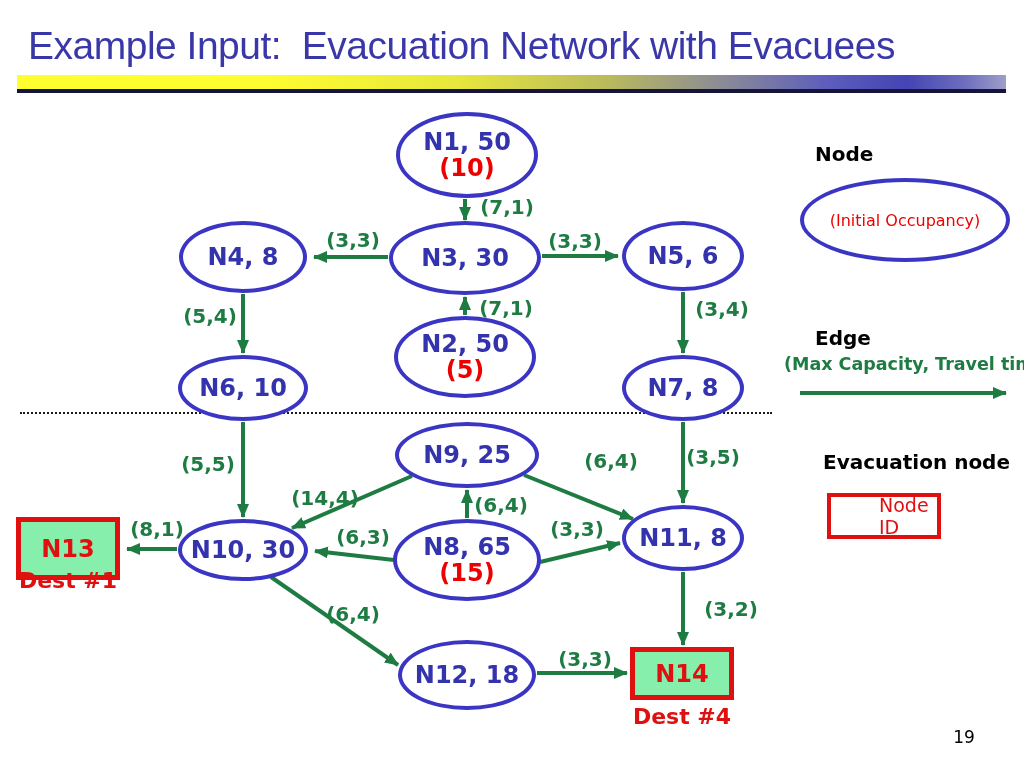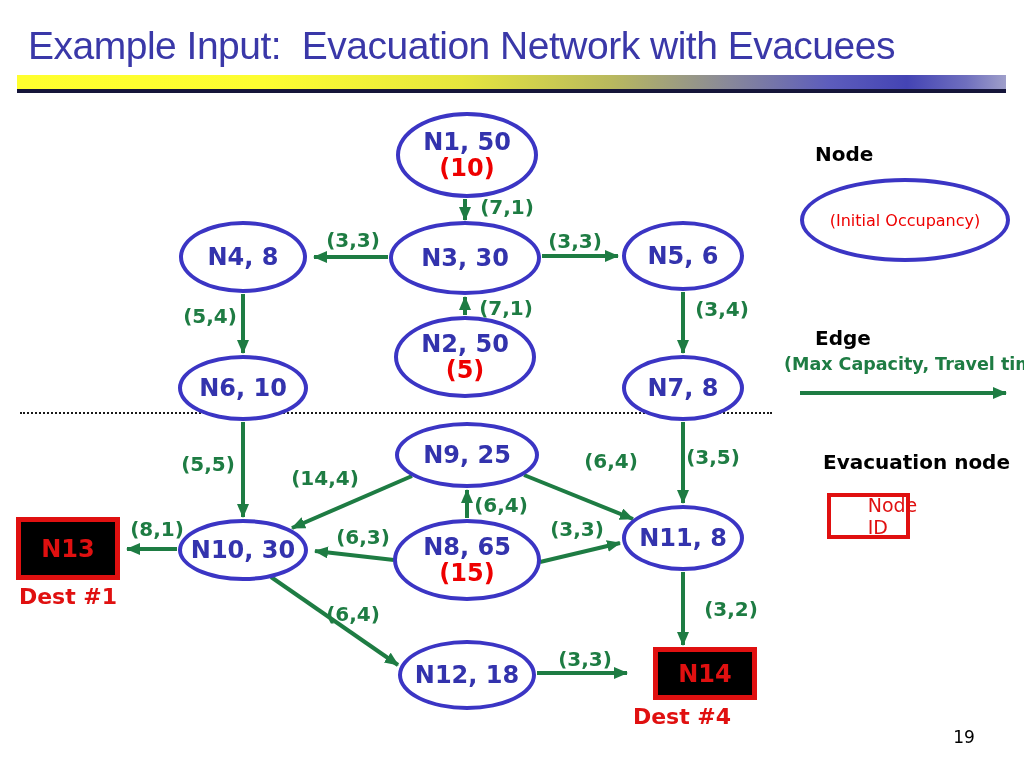--- a/index.html
+++ b/index.html
@@ -26,41 +26,41 @@
     display:flex;flex-direction:column;align-items:center;justify-content:center;
     font:bold 24px "DejaVu Sans",sans-serif;color:#3333ad;line-height:1.1;
     text-align:center;
   }
   .occ{color:#ee0000;}
   .edge-label{
     position:absolute;transform:translate(-50%,-50%);
     font:bold 20px "DejaVu Sans",sans-serif;color:#1e7c43;white-space:nowrap;
   }
   .dest{
-    position:absolute;box-sizing:border-box;border:5px solid #e01010;background:#000000;
+    position:absolute;box-sizing:border-box;border:5px solid #e01010;background:#86efac;
     display:flex;align-items:center;justify-content:center;
     font:bold 24px "DejaVu Sans",sans-serif;color:#e01010;
   }
   .dest-caption{
     position:absolute;font:bold 22px "DejaVu Sans",sans-serif;color:#e01010;text-align:center;
   }
   .dotted-sep{left:20px;top:412px;width:752px;height:0;border-top:2px dotted #1a1a1a;}
   
   .legend-heading{font:bold 20px "DejaVu Sans",sans-serif;color:#000;white-space:nowrap;}
   .legend-ellipse{
     left:800px;top:178px;width:210px;height:84px;box-sizing:border-box;
     border:4px solid #3b35c4;border-radius:50%;background:#fff;
     display:flex;flex-direction:column;align-items:center;justify-content:center;
     text-align:center;line-height:1.25;
   }
   .legend-node-line1{font:400 17px "DejaVu Sans",sans-serif;color:#3333ad;white-space:pre;}
   .legend-node-line2{font:400 16px "DejaVu Sans",sans-serif;color:#ee0000;}
   .legend-edge-caption{font:bold 17.5px "DejaVu Sans",sans-serif;color:#1e7c43;white-space:nowrap;}
   .legend-dest-rect{
-    left:827px;top:493px;width:83px;height:46px;box-sizing:border-box;
+    left:827px;top:493px;width:114px;height:46px;box-sizing:border-box;
     border:4px solid #e01010;background:#fff;
     display:flex;align-items:center;justify-content:center;
     font:400 19px "DejaVu Sans",sans-serif;color:#e01010;padding-left:48px;
   }
   .page-number{left:944px;top:727px;width:40px;text-align:center;font:400 17px "DejaVu Sans",sans-serif;color:#000;}
   svg.edges{position:absolute;left:0;top:0;pointer-events:none;}
 </style>
 </head>
 <body>
 
@@ -134,35 +134,35 @@
 <div class="node" style="left:622px;top:505px;width:122px;height:66px;">
   <span>N11, 8</span>
 </div>
 <div class="node" style="left:398px;top:640px;width:138px;height:70px;">
   <span>N12, 18</span>
 </div>
 
 <div class="dest" style="left:16px;top:517px;width:104px;height:63px;">
   <span>N13</span>
 </div>
-<div class="dest-caption" style="left:16px;top:584px;width:104px;">Dest #1</div>
-<div class="dest" style="left:630px;top:647px;width:104px;height:53px;margin-left:23px;">
+<div class="dest-caption" style="left:16px;top:568px;width:104px;">Dest #1</div>
+<div class="dest" style="left:630px;top:647px;width:104px;height:53px;">
   <span>N14</span>
 </div>
 <div class="dest-caption" style="left:630px;top:704px;width:104px;">Dest #4</div>
 
 <div class="edge-label" style="left:507px;top:207px;">(7,1)</div>
 <div class="edge-label" style="left:353px;top:240px;">(3,3)</div>
 <div class="edge-label" style="left:575px;top:241px;">(3,3)</div>
 <div class="edge-label" style="left:506px;top:308px;">(7,1)</div>
 <div class="edge-label" style="left:210px;top:316px;">(5,4)</div>
 <div class="edge-label" style="left:722px;top:309px;">(3,4)</div>
 <div class="edge-label" style="left:208px;top:464px;">(5,5)</div>
 <div class="edge-label" style="left:713px;top:457px;">(3,5)</div>
-<div class="edge-label" style="left:325px;top:478px;">(14,4)</div>
+<div class="edge-label" style="left:325px;top:498px;">(14,4)</div>
 <div class="edge-label" style="left:611px;top:461px;">(6,4)</div>
 <div class="edge-label" style="left:501px;top:505px;">(6,4)</div>
 <div class="edge-label" style="left:363px;top:537px;">(6,3)</div>
 <div class="edge-label" style="left:577px;top:529px;">(3,3)</div>
 <div class="edge-label" style="left:157px;top:529px;">(8,1)</div>
 <div class="edge-label" style="left:353px;top:614px;">(6,4)</div>
 <div class="edge-label" style="left:713px;top:609px;padding-left:36px;">(3,2)</div>
 <div class="edge-label" style="left:585px;top:659px;">(3,3)</div>
 
 <div class="abs legend-heading" style="left:815px;top:142px;">Node</div>

